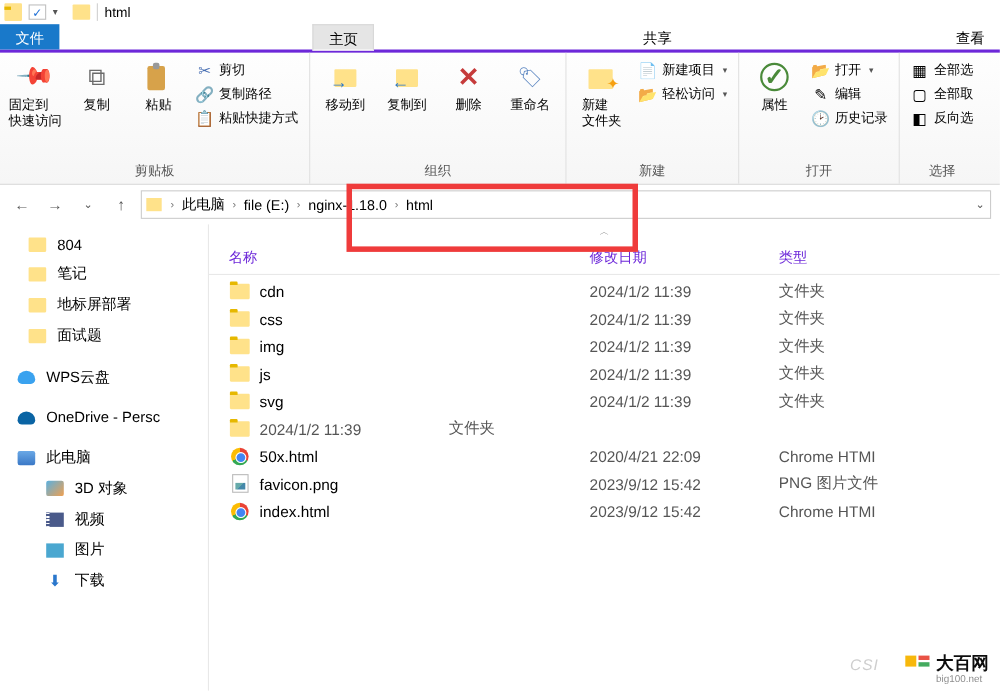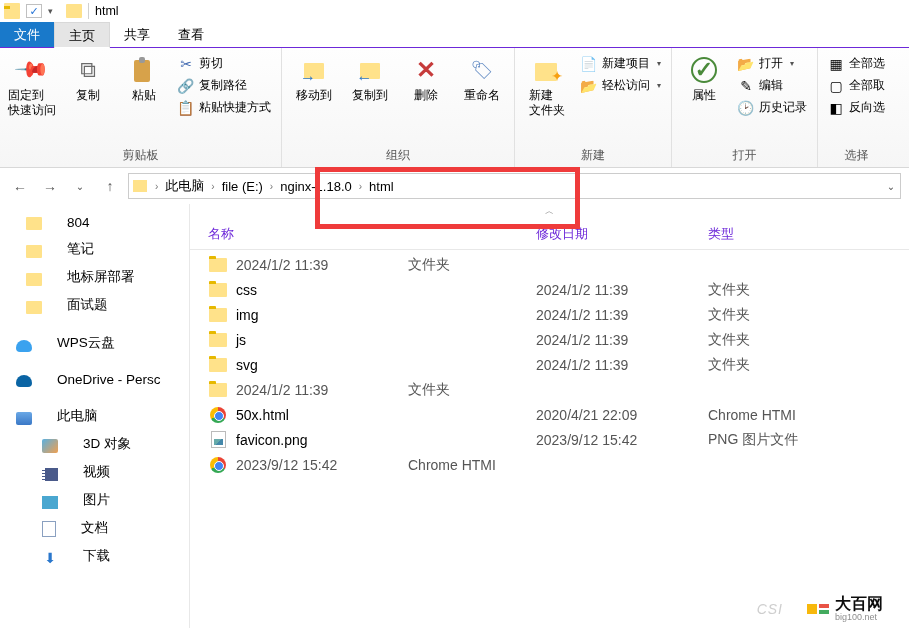--- a/index.html
+++ b/index.html
@@ -7,21 +7,21 @@
 
 .titlebar { height: 22px; display: flex; align-items: center; gap: 6px; padding-left: 4px; }
 .tb-icon { width: 16px; height: 16px; background: #ffe28a; border-radius: 1px; position: relative; }
 .tb-icon::before { content:''; position:absolute; left:0; top:3px; width:6px; height:3px; background:#e6b800; }
 .qa-check { width:16px; height:14px; border:1px solid #c0c0c0; display:flex; align-items:center; justify-content:center; font-size:11px; color:#1e6fd6; }
 .qa-down { width:12px; font-size:9px; color:#555; }
 .tb-folder { width:16px; height:14px; background:#ffe28a; border-radius:1px; position:relative; }
 .tb-divider { width:1px; height:16px; background:#d0d0d0; }
 .tb-title { font-size:12.5px; }
 
-.tabs { height: 26px; display:flex; border-bottom:1px solid #6d28d9; }
+.tabs { height: 26px; display:flex; border-bottom:3px solid #6d28d9;justify-content:space-between; }
 .tab { padding: 4px 14px 3px; font-size:13px; cursor:pointer; }
 .tab.file { background:#1979ca; color:#fff; }
 .tab.active { border:1px solid #d8d8d8; border-bottom:1px solid #fff; margin-bottom:-1px; background:#e5e5e5; }
 
 .ribbon { height: 120px; background: linear-gradient(#fefefe,#f6f6f6); border-bottom:1px solid #d8d8d8; display:flex; }
 .rgroup { border-right:1px solid #e1e1e1; display:flex; flex-direction:column; padding:3px 6px 0; }
 .rgroup-body { display:flex; flex:1; gap:4px; }
 .rgroup-label { text-align:center; font-size:12px; color:#555; padding:2px 0 3px; }
 .rbtn-big { width:52px; display:flex; flex-direction:column; align-items:center; gap:3px; padding:4px 2px; cursor:pointer; }
 .rbtn-big .lbl { font-size:12px; text-align:left; line-height:1.25; }
@@ -54,21 +54,21 @@
 .addr-bar { flex:1; height:26px; border:1px solid #ccc; display:flex; align-items:center; position:relative; background:#fff; }
 .ab-icon { width:22px; display:flex; align-items:center; justify-content:center; }
 .ab-fold { width:14px; height:12px; background:#ffe28a; }
 .ab-sep { padding:0 4px; color:#777; font-size:10px; }
 .ab-seg { padding:2px 3px; font-size:13px; cursor:pointer; }
 .ab-drop { margin-left:auto; width:18px; text-align:center; color:#555; font-size:10px; cursor:pointer; }
 .red-box { position:absolute; border:5px solid #ef3b3b; left:315px; top:167px; width:265px; height:62px; pointer-events:none; z-index:50; }
 
 .main { display:flex; height: calc(628px - 22px - 26px - 120px - 36px); }
 .sidebar { width:190px; border-right:1px solid #e8e8e8; overflow:hidden; padding-top:6px; }
-.sb-item { display:flex; align-items:flex-end; gap:25px; padding:5px 0 5px 26px; font-size:13.5px; cursor:pointer; }
+.sb-item { display:flex; align-items:center; gap:10px; padding:5px 0 5px 26px; font-size:13.5px; cursor:pointer; }
 .sb-item.l2 { padding-left:42px; }
 .sb-fold { width:16px; height:13px; background:#ffe28a; border-radius:1px; flex-shrink:0; }
 .sb-cloud { width:16px; height:12px; background:#3aa2ef; border-radius:8px 8px 4px 4px; flex-shrink:0; }
 .sb-pc { width:16px; height:13px; background:linear-gradient(#6aa8e6,#3a78c6); border-radius:2px; flex-shrink:0; }
 .sb-obj { width:16px; height:14px; background:linear-gradient(135deg,#5ab0e0,#f0a050); border-radius:2px; flex-shrink:0; }
 .sb-vid { width:16px; height:13px; background:#4a5a8a; display:flex; align-items:center; flex-shrink:0; }
 .sb-vid::before { content:''; width:3px; height:13px; background:repeating-linear-gradient(#fff,#fff 1.5px,#4a5a8a 1.5px,#4a5a8a 3px); }
 .sb-img { width:16px; height:13px; background:#4aa7d0; position:relative; flex-shrink:0; }
 .sb-doc { width:14px; height:16px; background:#fff; border:1px solid #8aa0c0; flex-shrink:0; }
 .sb-dl { width:16px; height:14px; display:flex; align-items:center; justify-content:center; color:#2a77cc; font-size:14px; flex-shrink:0; }
@@ -86,21 +86,21 @@
 .fi-fold { width:18px; height:14px; background:#ffe28a; border-radius:1px; position:relative; }
 .fi-fold::before { content:''; position:absolute; left:0; top:-2px; width:7px; height:3px; background:#e6b800; border-radius:1px 1px 0 0; }
 .fi-chrome { width:16px; height:16px; border-radius:50%; background: conic-gradient(#ea4335 0 120deg,#34a853 120deg 240deg,#fbbc05 240deg 360deg); position:relative; }
 .fi-chrome::after { content:''; position:absolute; left:4px; top:4px; width:8px; height:8px; border-radius:50%; background:#4285f4; border:1.5px solid #fff; }
 .fi-png { width:15px; height:17px; background:#fff; border:1px solid #bbb; position:relative; }
 .fi-png::after { content:''; position:absolute; left:2px; bottom:2px; width:9px; height:6px; background:linear-gradient(135deg,#6aa 50%,#48a 50%); }
 .fname { width:300px; }
 .fdate { width:172px; color:#555; }
 .ftype { color:#555; }
 
-.watermark { position:absolute; right:26px; bottom:6px; display:flex; align-items:center; gap:6px; opacity:0.95; }
+.watermark { position:absolute; right:10px; bottom:6px; display:flex; align-items:flex-start; gap:6px; opacity:0.95; }
 .csdn { font-size:14px; color:#ccc; font-style:italic; letter-spacing:1px; margin-right:18px; }
 .wm-logo { display:flex; gap:2px; }
 .wm-sq { width:10px; height:10px; }
 .wm-txt { display:flex; flex-direction:column; line-height:1.05; }
 .wm-big { font-size:16px; font-weight:bold; }
 .wm-small { font-size:9px; color:#888; }
 </style>
 </head>
 <body>
 
@@ -331,41 +331,38 @@
       </div>
     <div class="sb-item l2">
         <span class="sb-vid"></span>
         <span>视频</span>
       </div>
     <div class="sb-item l2">
         <span class="sb-img"></span>
         <span>图片</span>
       </div>
     <div class="sb-item l2">
-        <span class="sb-doc"></span>
-        <span>文档</span>
-      </div>
-    <div class="sb-item l2">
         <span class="sb-dl">⬇</span>
         <span>下载</span>
       </div>
   </div>
 
   <div class="content">
     <div class="chev-row">︿</div>
     <div class="col-head">
       <div class="col-name">名称</div>
       <div class="col-date">修改日期</div>
       <div class="col-type">类型</div>
     </div>
     <div class="files" id="files">
         <div class="frow">
           <span class="ficon">
             <span class="fi-fold"></span>
           </span>
+          <span class="fname">cdn</span>
           <span class="fdate">2024/1/2 11:39</span>
           <span class="ftype">文件夹</span>
         </div>
         <div class="frow">
           <span class="ficon">
             <span class="fi-fold"></span>
           </span>
           <span class="fname">css</span>
           <span class="fdate">2024/1/2 11:39</span>
           <span class="ftype">文件夹</span>
@@ -414,20 +411,21 @@
             <span class="fi-png"></span>
           </span>
           <span class="fname">favicon.png</span>
           <span class="fdate">2023/9/12 15:42</span>
           <span class="ftype">PNG 图片文件</span>
         </div>
         <div class="frow">
           <span class="ficon">
             <span class="fi-chrome"></span>
           </span>
+          <span class="fname">index.html</span>
           <span class="fdate">2023/9/12 15:42</span>
           <span class="ftype">Chrome HTMI</span>
         </div>
       </div>
   </div>
 </div>
 
 <div class="watermark">
   <span class="csdn">CSI</span>
   <span class="wm-logo">

